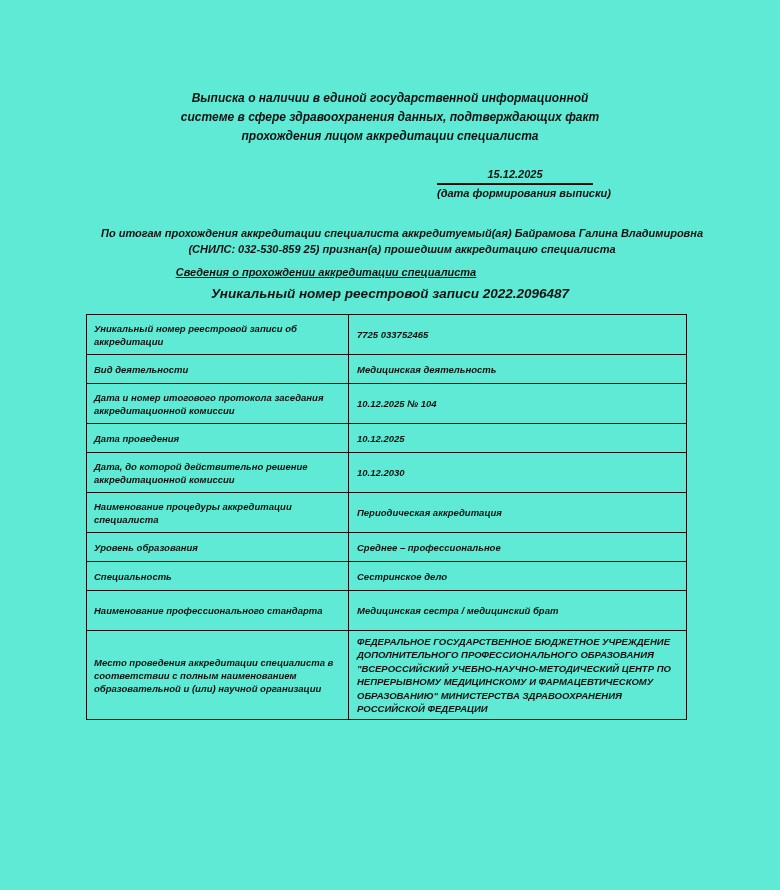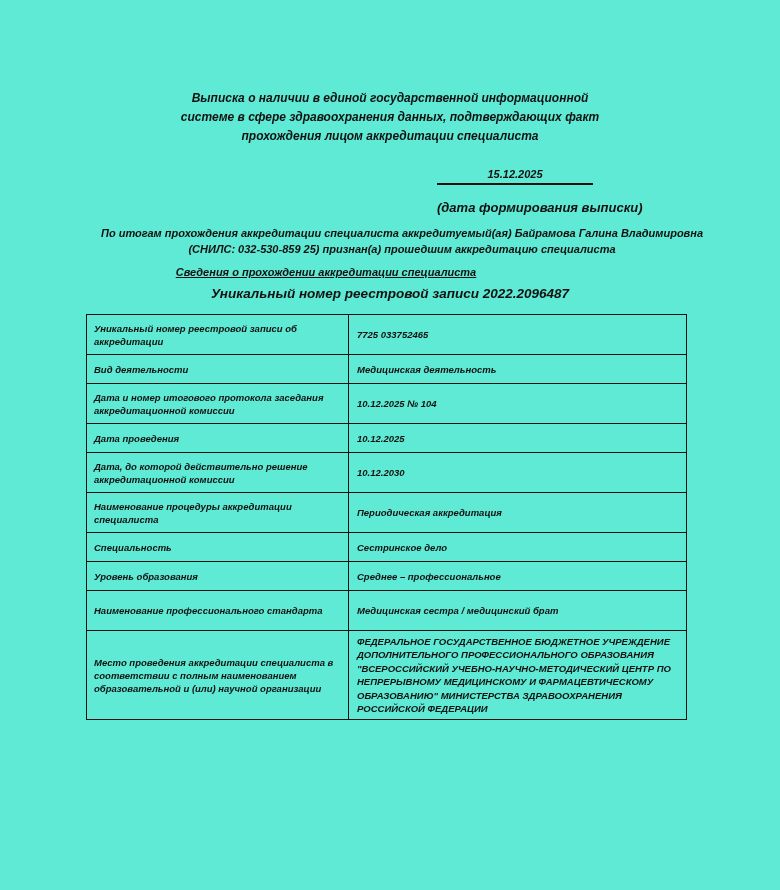--- a/index.html
+++ b/index.html
@@ -31,22 +31,22 @@
     width: 156px;
     text-align: center;
   }
   .date-value {
     font-size: 11px; line-height: 14px;
     font-weight: bold; font-style: italic;
     padding-bottom: 2px;
     border-bottom: 2px solid #111111;
   }
   .date-caption {
-    margin-top: 16px;
-    font-size: 13px; line-height: 13px;
+    margin-top: 2px;
+    font-size: 11px; line-height: 13px;
     font-weight: bold; font-style: italic;
     white-space: nowrap;
   }
 
   .summary {
     position: absolute; top: 213px; left: 50%;
     transform: translateX(-50%);
     width: 642px;
     margin: 12px;
     text-align: center;
@@ -135,26 +135,26 @@
       </tr>
       <tr class="rh2">
         <td class="cell-label">Дата, до которой действительно решение аккредитационной комиссии</td>
         <td class="cell-value">10.12.2030</td>
       </tr>
       <tr class="rh2">
         <td class="cell-label">Наименование процедуры аккредитации специалиста</td>
         <td class="cell-value">Периодическая аккредитация</td>
       </tr>
       <tr class="rh1">
+        <td class="cell-label">Уровень образования</td>
+        <td class="cell-value">Среднее – профессиональное</td>
+      </tr>
+      <tr class="rh1">
         <td class="cell-label">Специальность</td>
         <td class="cell-value">Сестринское дело</td>
-      </tr>
-      <tr class="rh1">
-        <td class="cell-label">Уровень образования</td>
-        <td class="cell-value">Среднее – профессиональное</td>
       </tr>
       <tr class="rh2">
         <td class="cell-label">Наименование профессионального стандарта</td>
         <td class="cell-value">Медицинская сестра / медицинский брат</td>
       </tr>
       <tr class="rh6">
         <td class="cell-label">Место проведения аккредитации специалиста в соответствии с полным наименованием образовательной и (или) научной организации</td>
         <td class="cell-value">ФЕДЕРАЛЬНОЕ ГОСУДАРСТВЕННОЕ БЮДЖЕТНОЕ УЧРЕЖДЕНИЕ ДОПОЛНИТЕЛЬНОГО ПРОФЕССИОНАЛЬНОГО ОБРАЗОВАНИЯ "ВСЕРОССИЙСКИЙ УЧЕБНО-НАУЧНО-МЕТОДИЧЕСКИЙ ЦЕНТР ПО НЕПРЕРЫВНОМУ МЕДИЦИНСКОМУ И ФАРМАЦЕВТИЧЕСКОМУ ОБРАЗОВАНИЮ" МИНИСТЕРСТВА ЗДРАВООХРАНЕНИЯ РОССИЙСКОЙ ФЕДЕРАЦИИ</td>
       </tr>
     </tbody>

